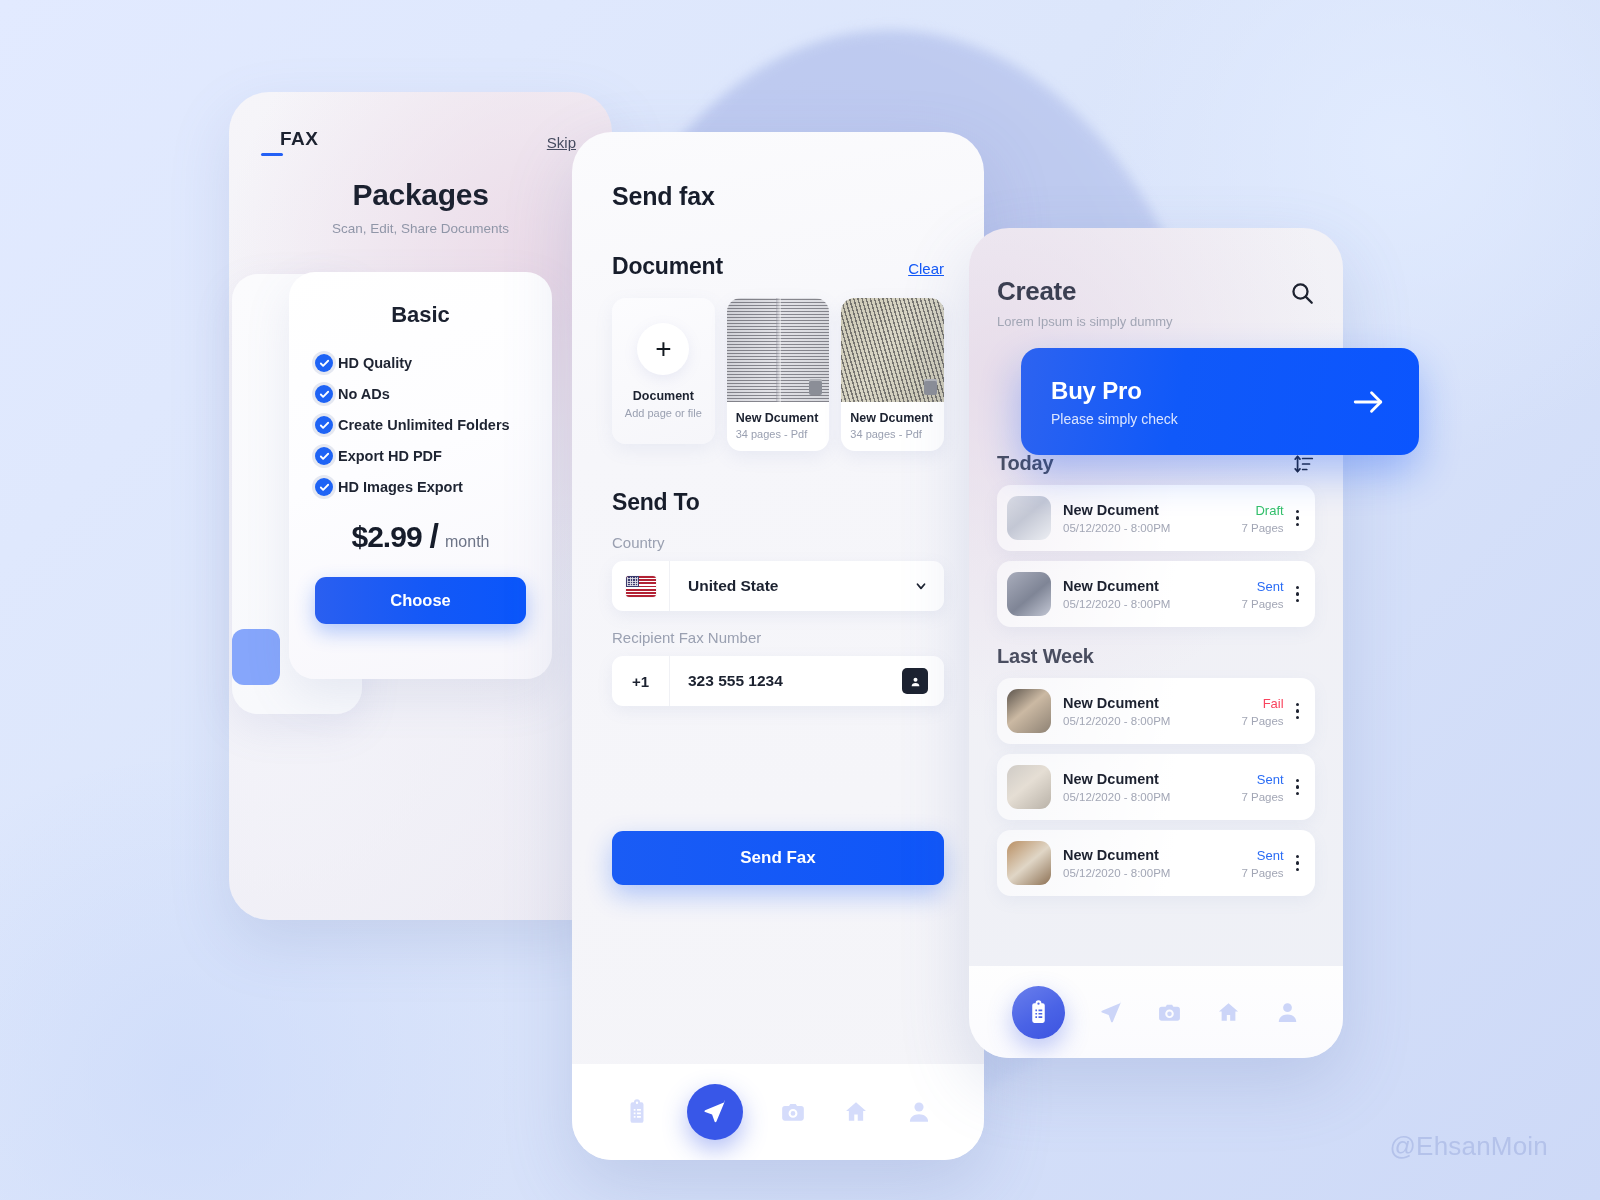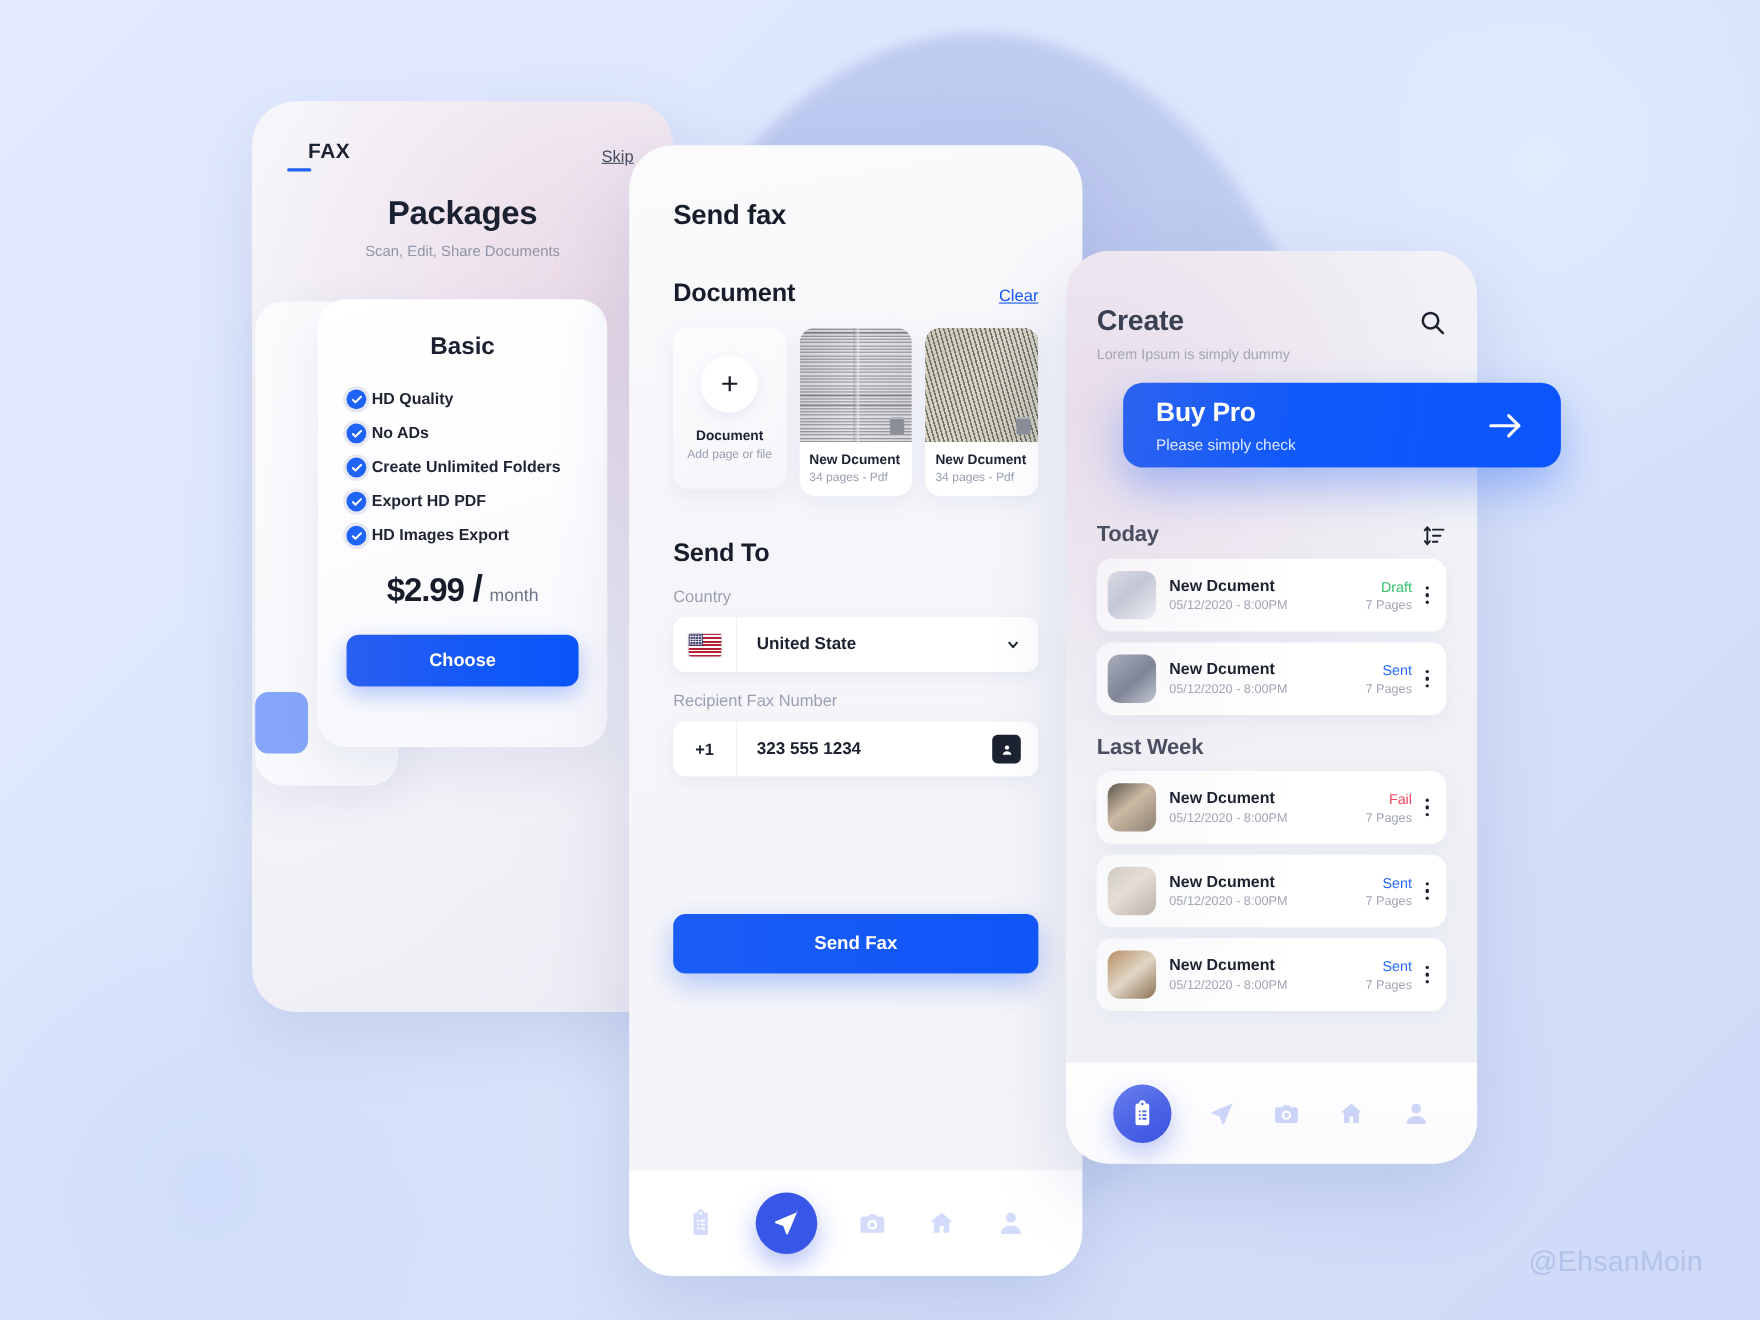--- a/index.html
+++ b/index.html
@@ -248,31 +248,31 @@
     box-shadow: 0 26px 70px rgba(95,115,175,.20);
   }
   .hs-body { padding: 48px 28px 0 28px; }
   .hs-head { display: flex; align-items: flex-start; justify-content: space-between; }
   .hs-title { font-size: 26px; font-weight: bold; color: #3b3f52; letter-spacing: -.3px; }
   .hs-sub { font-size: 13px; color: #a2a6b5; margin-top: 7px; }
   .search-ic { width: 26px; height: 26px; color: #1d2230; margin-top: 4px; }
 
   .buypro {
     position: absolute; left: 1021px; top: 348px;
-    width: 398px; height: 77px; border-radius: 18px;
+    width: 398px; height: 107px; border-radius: 18px;
     background: linear-gradient(100deg, #2d63f0 0%, #1059f9 40%, #0b55fe 100%);
     box-shadow: 0 18px 40px rgba(18,86,250,.33);
     display: flex; align-items: center; justify-content: space-between;
     padding: 0 34px 0 30px;
   }
   .buypro-t { font-size: 24px; font-weight: bold; color: #fff; letter-spacing: -.2px; }
   .buypro-s { font-size: 14px; color: #dbe5ff; margin-top: 6px; }
   .buypro-arrow { width: 34px; height: 34px; color: #fff; }
 
-  .group-row { display: flex; align-items: center; justify-content: space-between; margin-top: 28px; }
+  .group-row { display: flex; align-items: center; justify-content: space-between; margin-top: 5px; }
   .group-title { font-size: 20px; font-weight: bold; color: #4a4e60; letter-spacing: -.2px; }
   .sort-ic { width: 22px; height: 22px; color: #1d2230; }
 
   .hist-list { margin-top: 10px; }
   .hist-item {
     height: 66px; border-radius: 14px; margin-bottom: 10px;
     background: linear-gradient(100deg, rgba(255,255,255,.55) 0%, #ffffff 55%, #ffffff 100%);
     display: flex; align-items: center; padding: 0 12px 0 10px;
     box-shadow: 0 5px 16px rgba(120,135,190,.08);
   }

